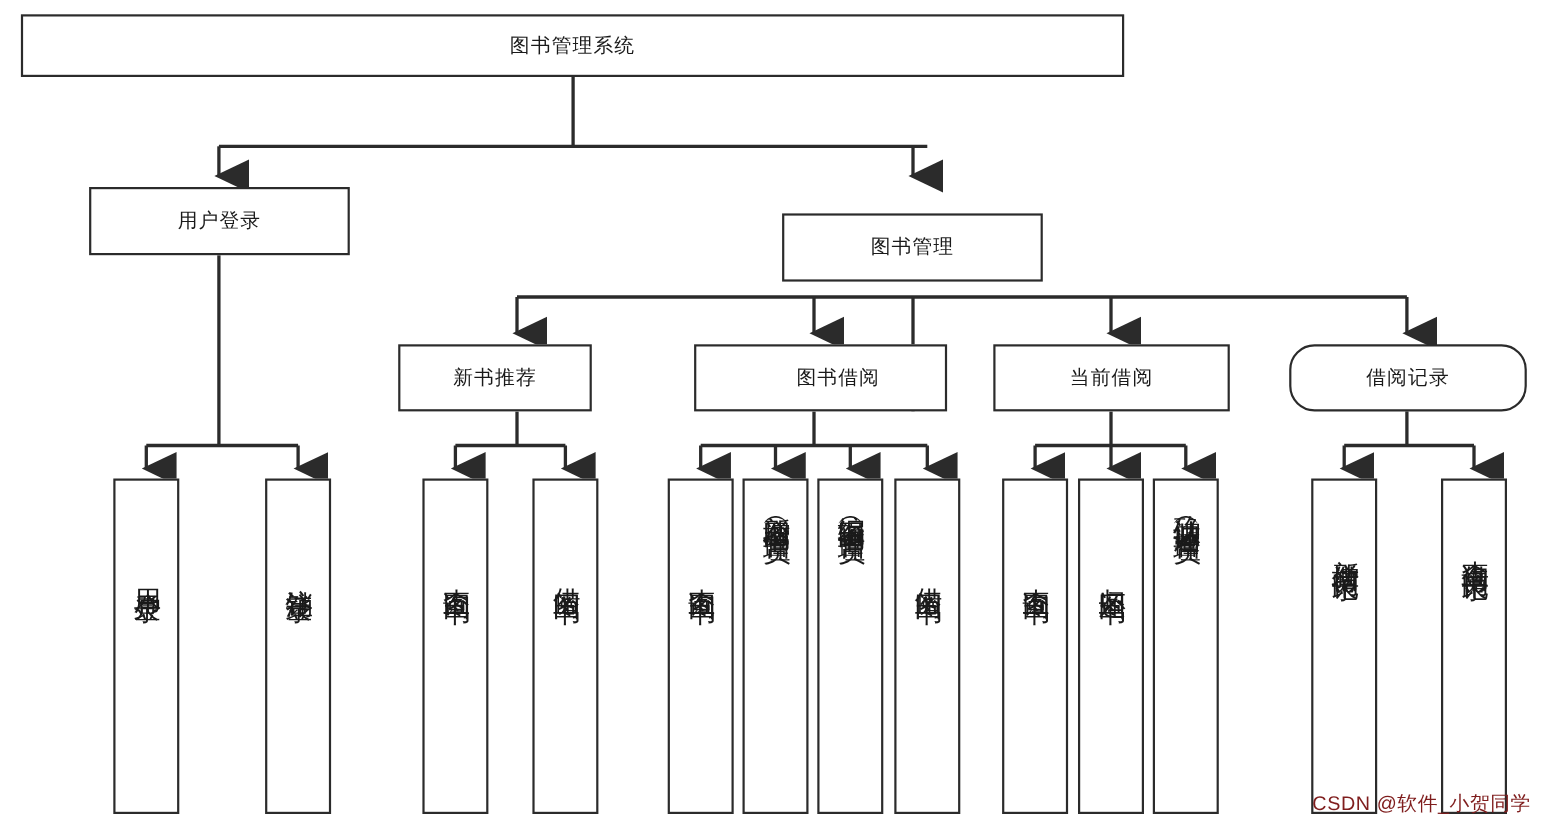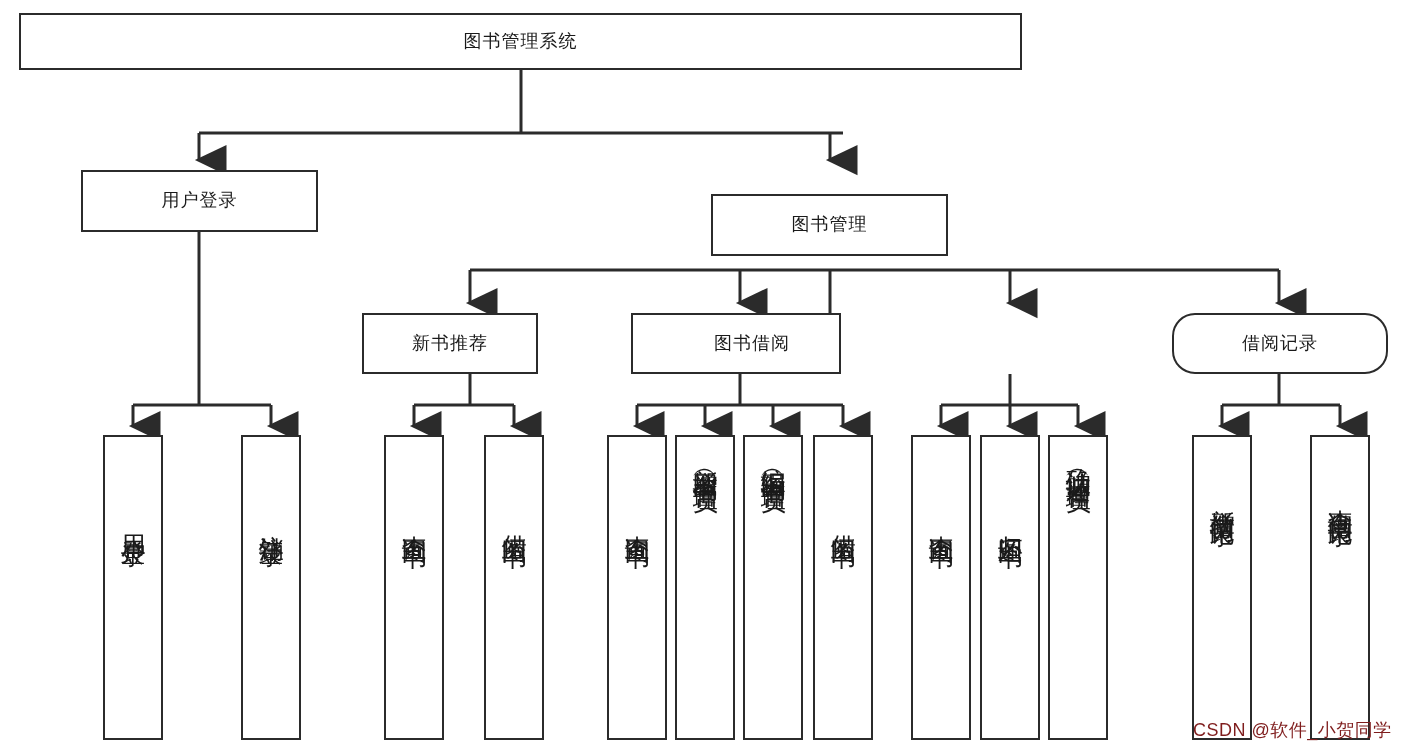--- a/index.html
+++ b/index.html
@@ -133,22 +133,25 @@
   <div class="node node-h" style="left:81px; top:170px; width:237px; height:62px;">
     <span class="label">用户登录</span>
   </div>
   <div class="node node-h" style="left:711px; top:170px; width:237px; height:62px;margin-top:24px;">
     <span class="label">图书管理</span>
   </div>
 
   <div class="node node-h" style="left:362px; top:313px; width:176px; height:61px;">
     <span class="label">新书推荐</span>
   </div>
-  <div class="node node-h" style="left:631px; top:313px; width:210px; height:61px;padding-left:32px;">
+  <div class="node node-h" style="left:631px; top:313px; width:230px; height:61px;padding-left:32px;">
     <span class="label">图书借阅</span>
+  </div>
+  <div class="node node-h" style="left:903px; top:313px; width:215px; height:61px;">
+    <span class="label">当前借阅</span>
   </div>
   <div class="node node-h" style="left:1172px; top:313px; width:216px; height:61px;border-radius:23px;">
     <span class="label">借阅记录</span>
   </div>
 
   <div class="node node-v short" style="left:103px; top:435px; width:60px; height:305px;">
     <span class="label">用户登录</span>
   </div>
   <div class="node node-v short" style="left:241px; top:435px; width:60px; height:305px;">
     <span class="label">注销登录</span>

